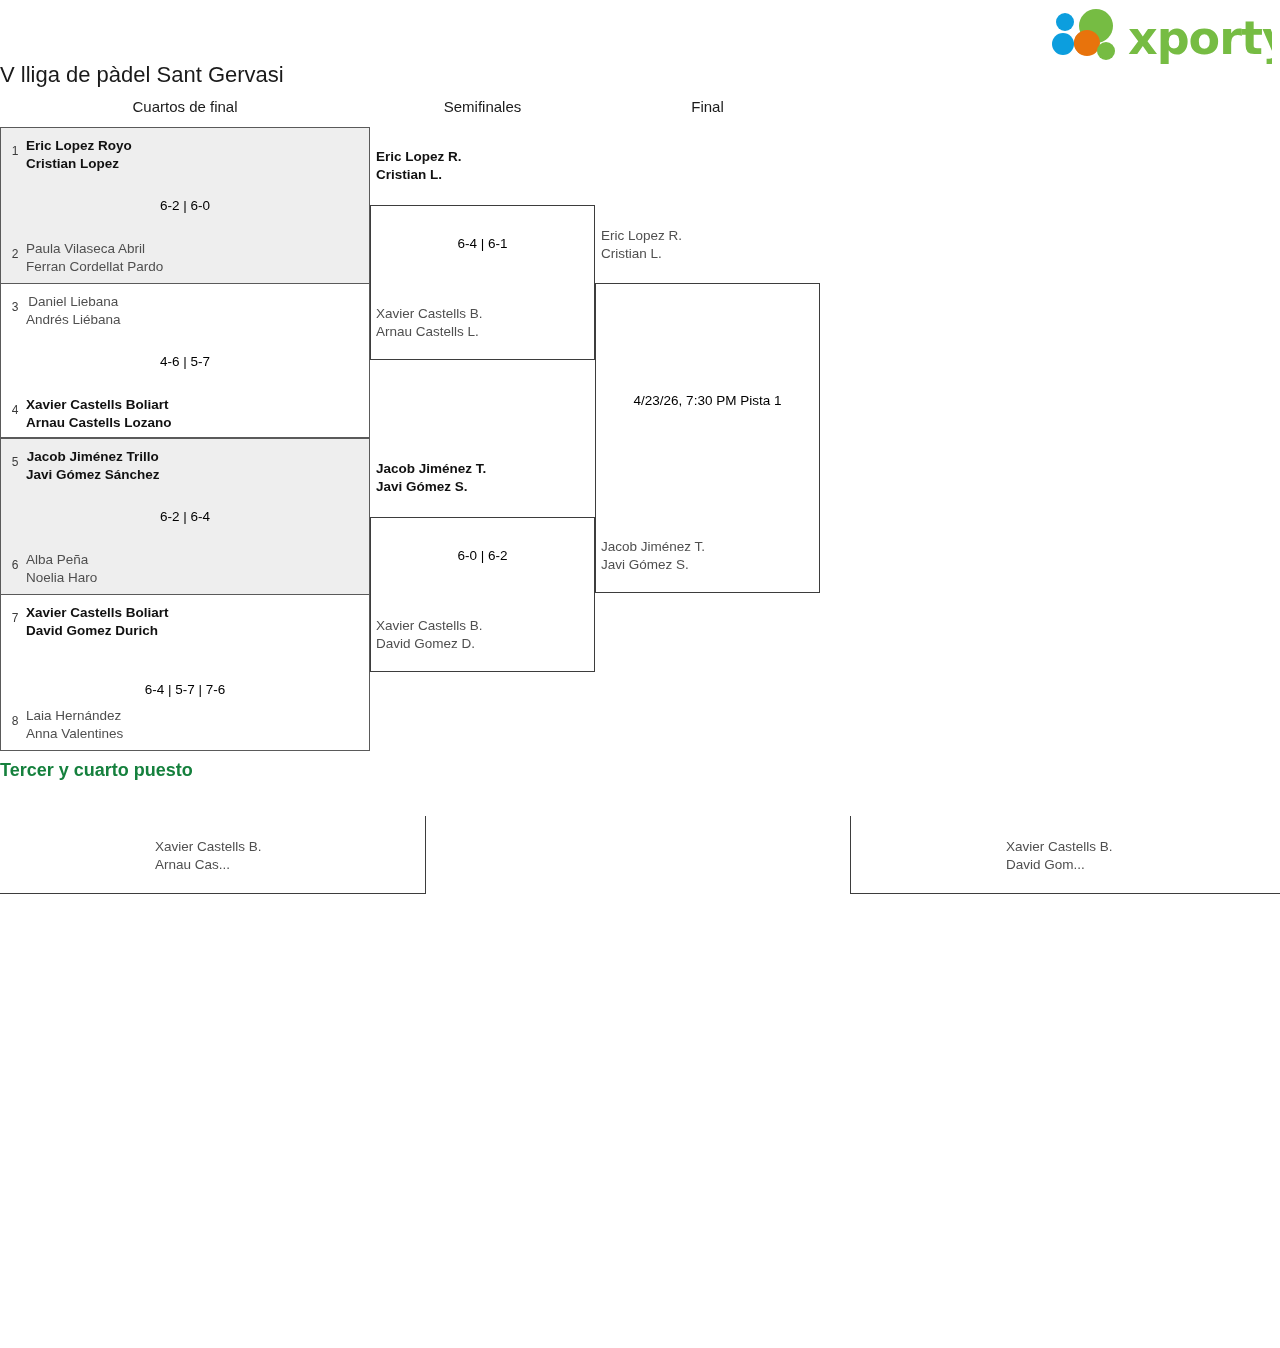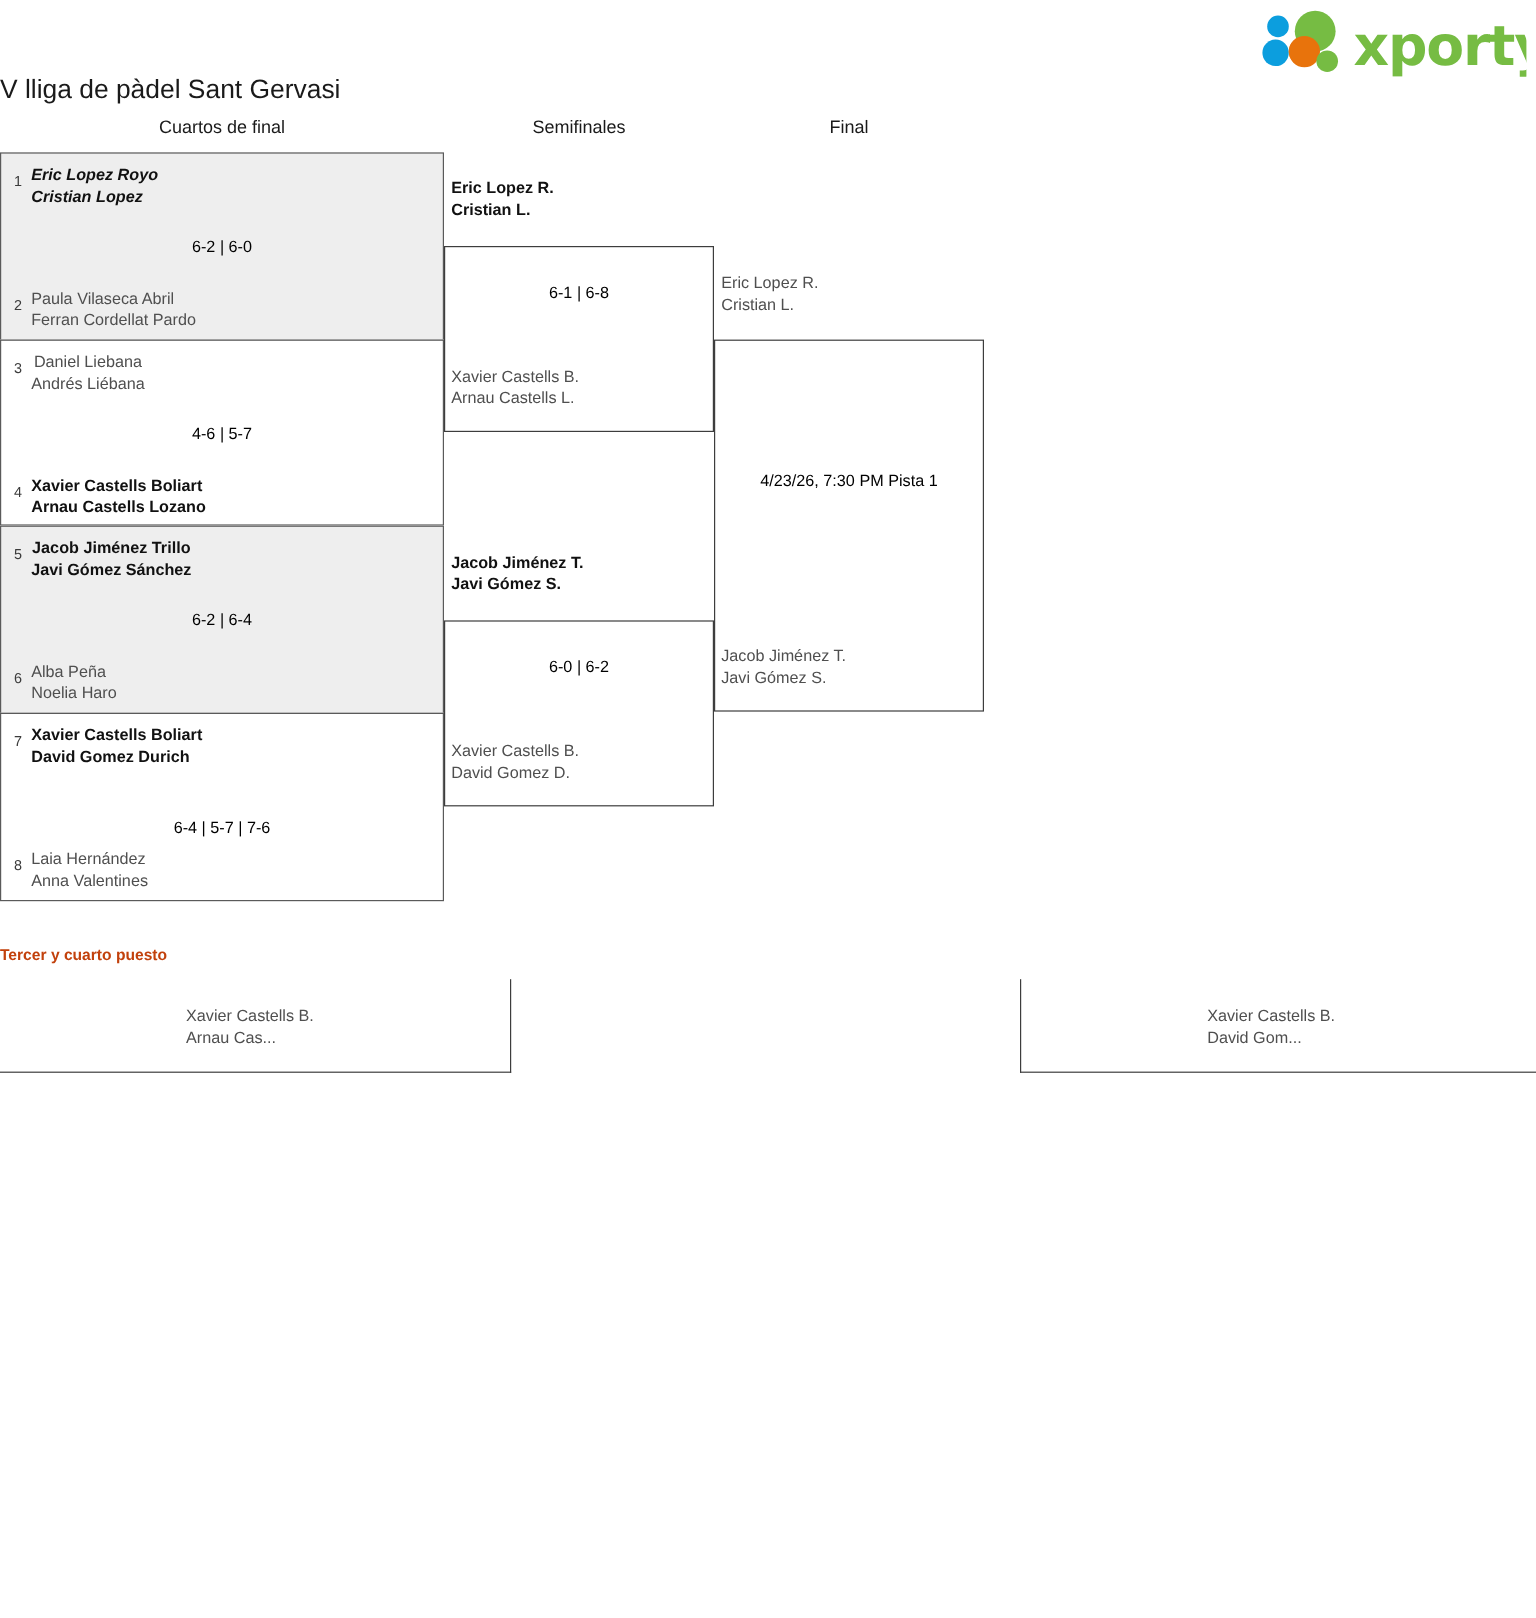--- a/index.html
+++ b/index.html
@@ -95,24 +95,24 @@
     position: absolute;
     font-size: 13.5px;
     color: #000000;
     text-align: center;
     white-space: nowrap;
   }
 
   
   .section-title {
     position: absolute;
-    left: 0px; top: 788px;
-    font-size: 13px;
+    left: 0px; top: 760px;
+    font-size: 18px;
     font-weight: bold;
-    color: #c2410c;
+    color: #15803d;
   }
   .tp-box {
     position: absolute;
     top: 816px;
     height: 78px;
   }
   #tp-left  { left: 0px;   width: 426px; border-right: 1px solid #3d3d3d; border-bottom: 1px solid #3d3d3d; }
   #tp-right { left: 850px; width: 430px; border-left: 1px solid #3d3d3d;  border-bottom: 1px solid #3d3d3d; }
   .tp-team {
     position: absolute;
@@ -149,21 +149,21 @@
     </svg>
   </div>
 
   <div class="round-header" id="hdr-qf">Cuartos de final</div>
   <div class="round-header" id="hdr-sf">Semifinales</div>
   <div class="round-header" id="hdr-f">Final</div>
 
   <div class="match qf shade" style="left:0px; top:127px; width:370px; height:157px;">
     <div class="box"></div>
     <div class="seed" style="top:17px;">1</div>
-    <div class="team winner" style="top:10px;font-style:italic;">
+    <div class="team winner" style="top:10px;">
       <span class="p">Eric Lopez Royo</span>
       <span class="p">Cristian Lopez</span>
     </div>
     <div class="score" style="left:0px; top:71px; width:370px;">6-2 | 6-0</div>
     <div class="seed" style="top:120px;">2</div>
     <div class="team loser" style="top:113px;">
       <span class="p">Paula Vilaseca Abril</span>
       <span class="p">Ferran Cordellat Pardo</span>
     </div>
   </div>
@@ -212,21 +212,21 @@
       <span class="p">Anna Valentines</span>
     </div>
   </div>
 
   <div class="team winner" style="position:absolute; left:376px; top:148px;">
     <span class="p">Eric Lopez R.</span>
     <span class="p">Cristian L.</span>
   </div>
   <div class="match sf" style="left:370px; top:205px; width:225px; height:155px;">
     <div class="box"></div>
-    <div class="score" style="left:0px; top:31px; width:225px;">6-1 | 6-8</div>
+    <div class="score" style="left:0px; top:31px; width:225px;">6-4 | 6-1</div>
     <div class="team loser" style="top:100px;">
       <span class="p">Xavier Castells B.</span>
       <span class="p">Arnau Castells L.</span>
     </div>
   </div>
 
   <div class="team winner" style="position:absolute; left:376px; top:460px;">
     <span class="p">Jacob Jiménez T.</span>
     <span class="p">Javi Gómez S.</span>
   </div>

